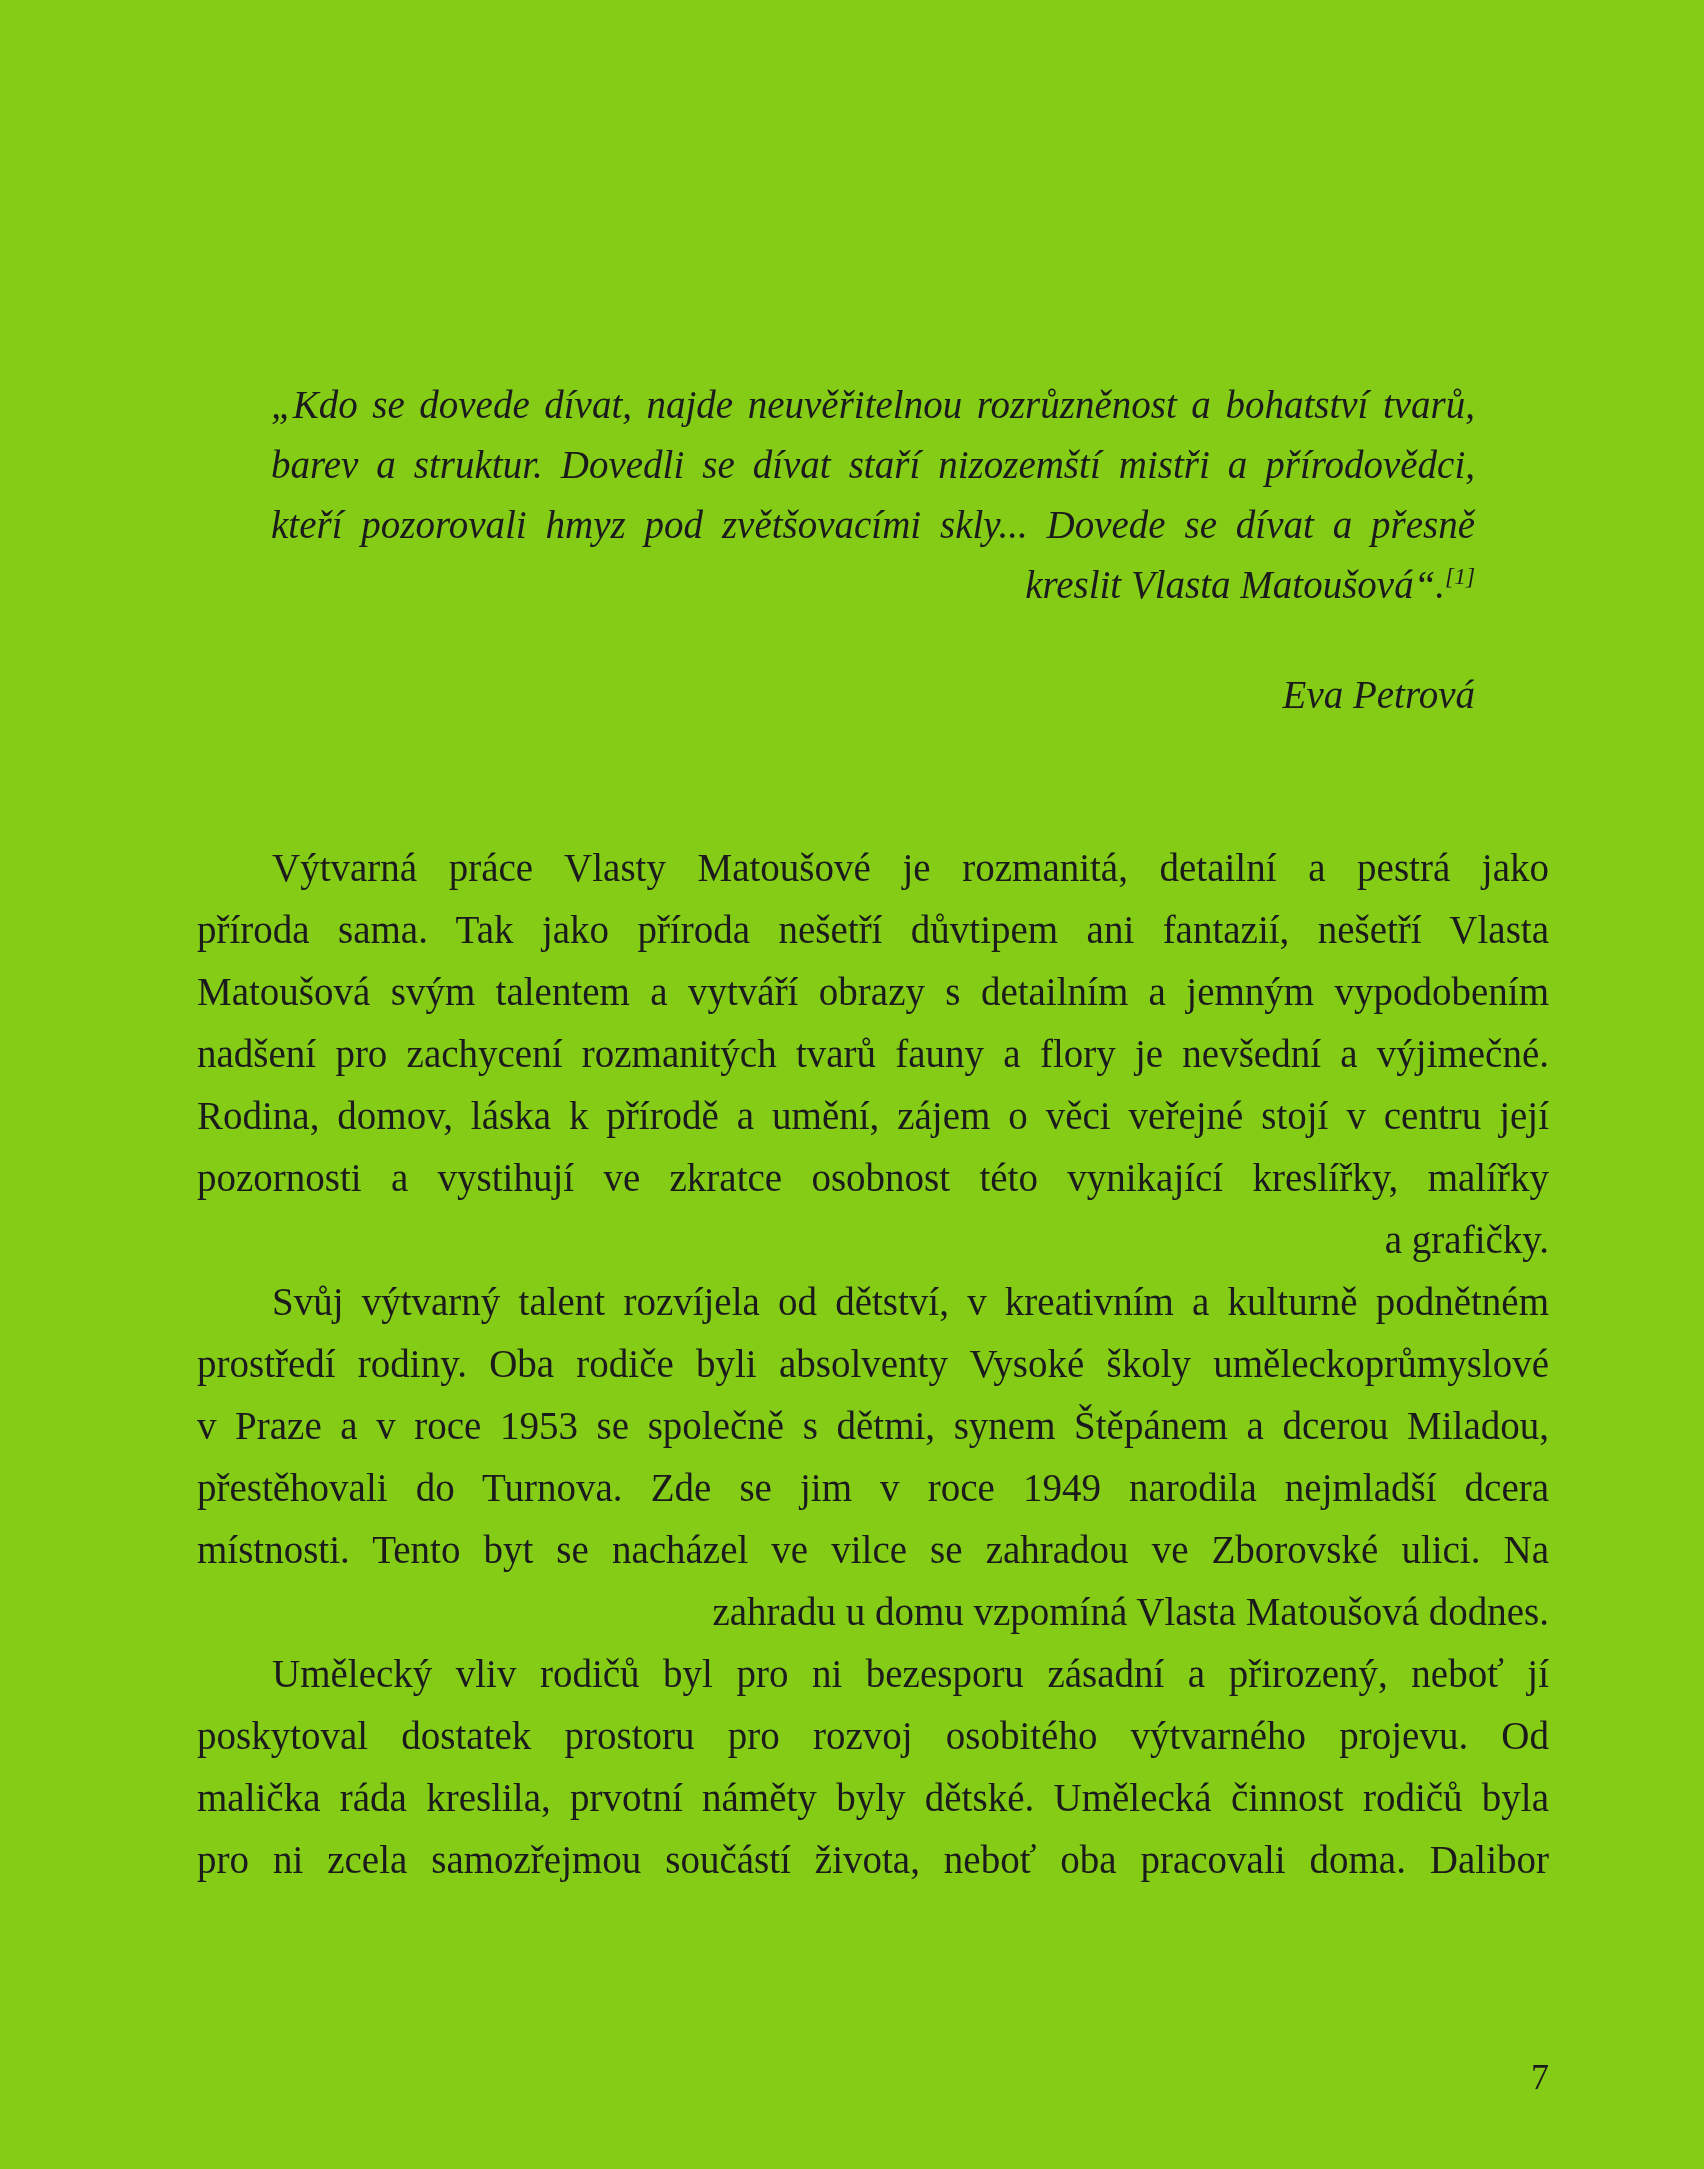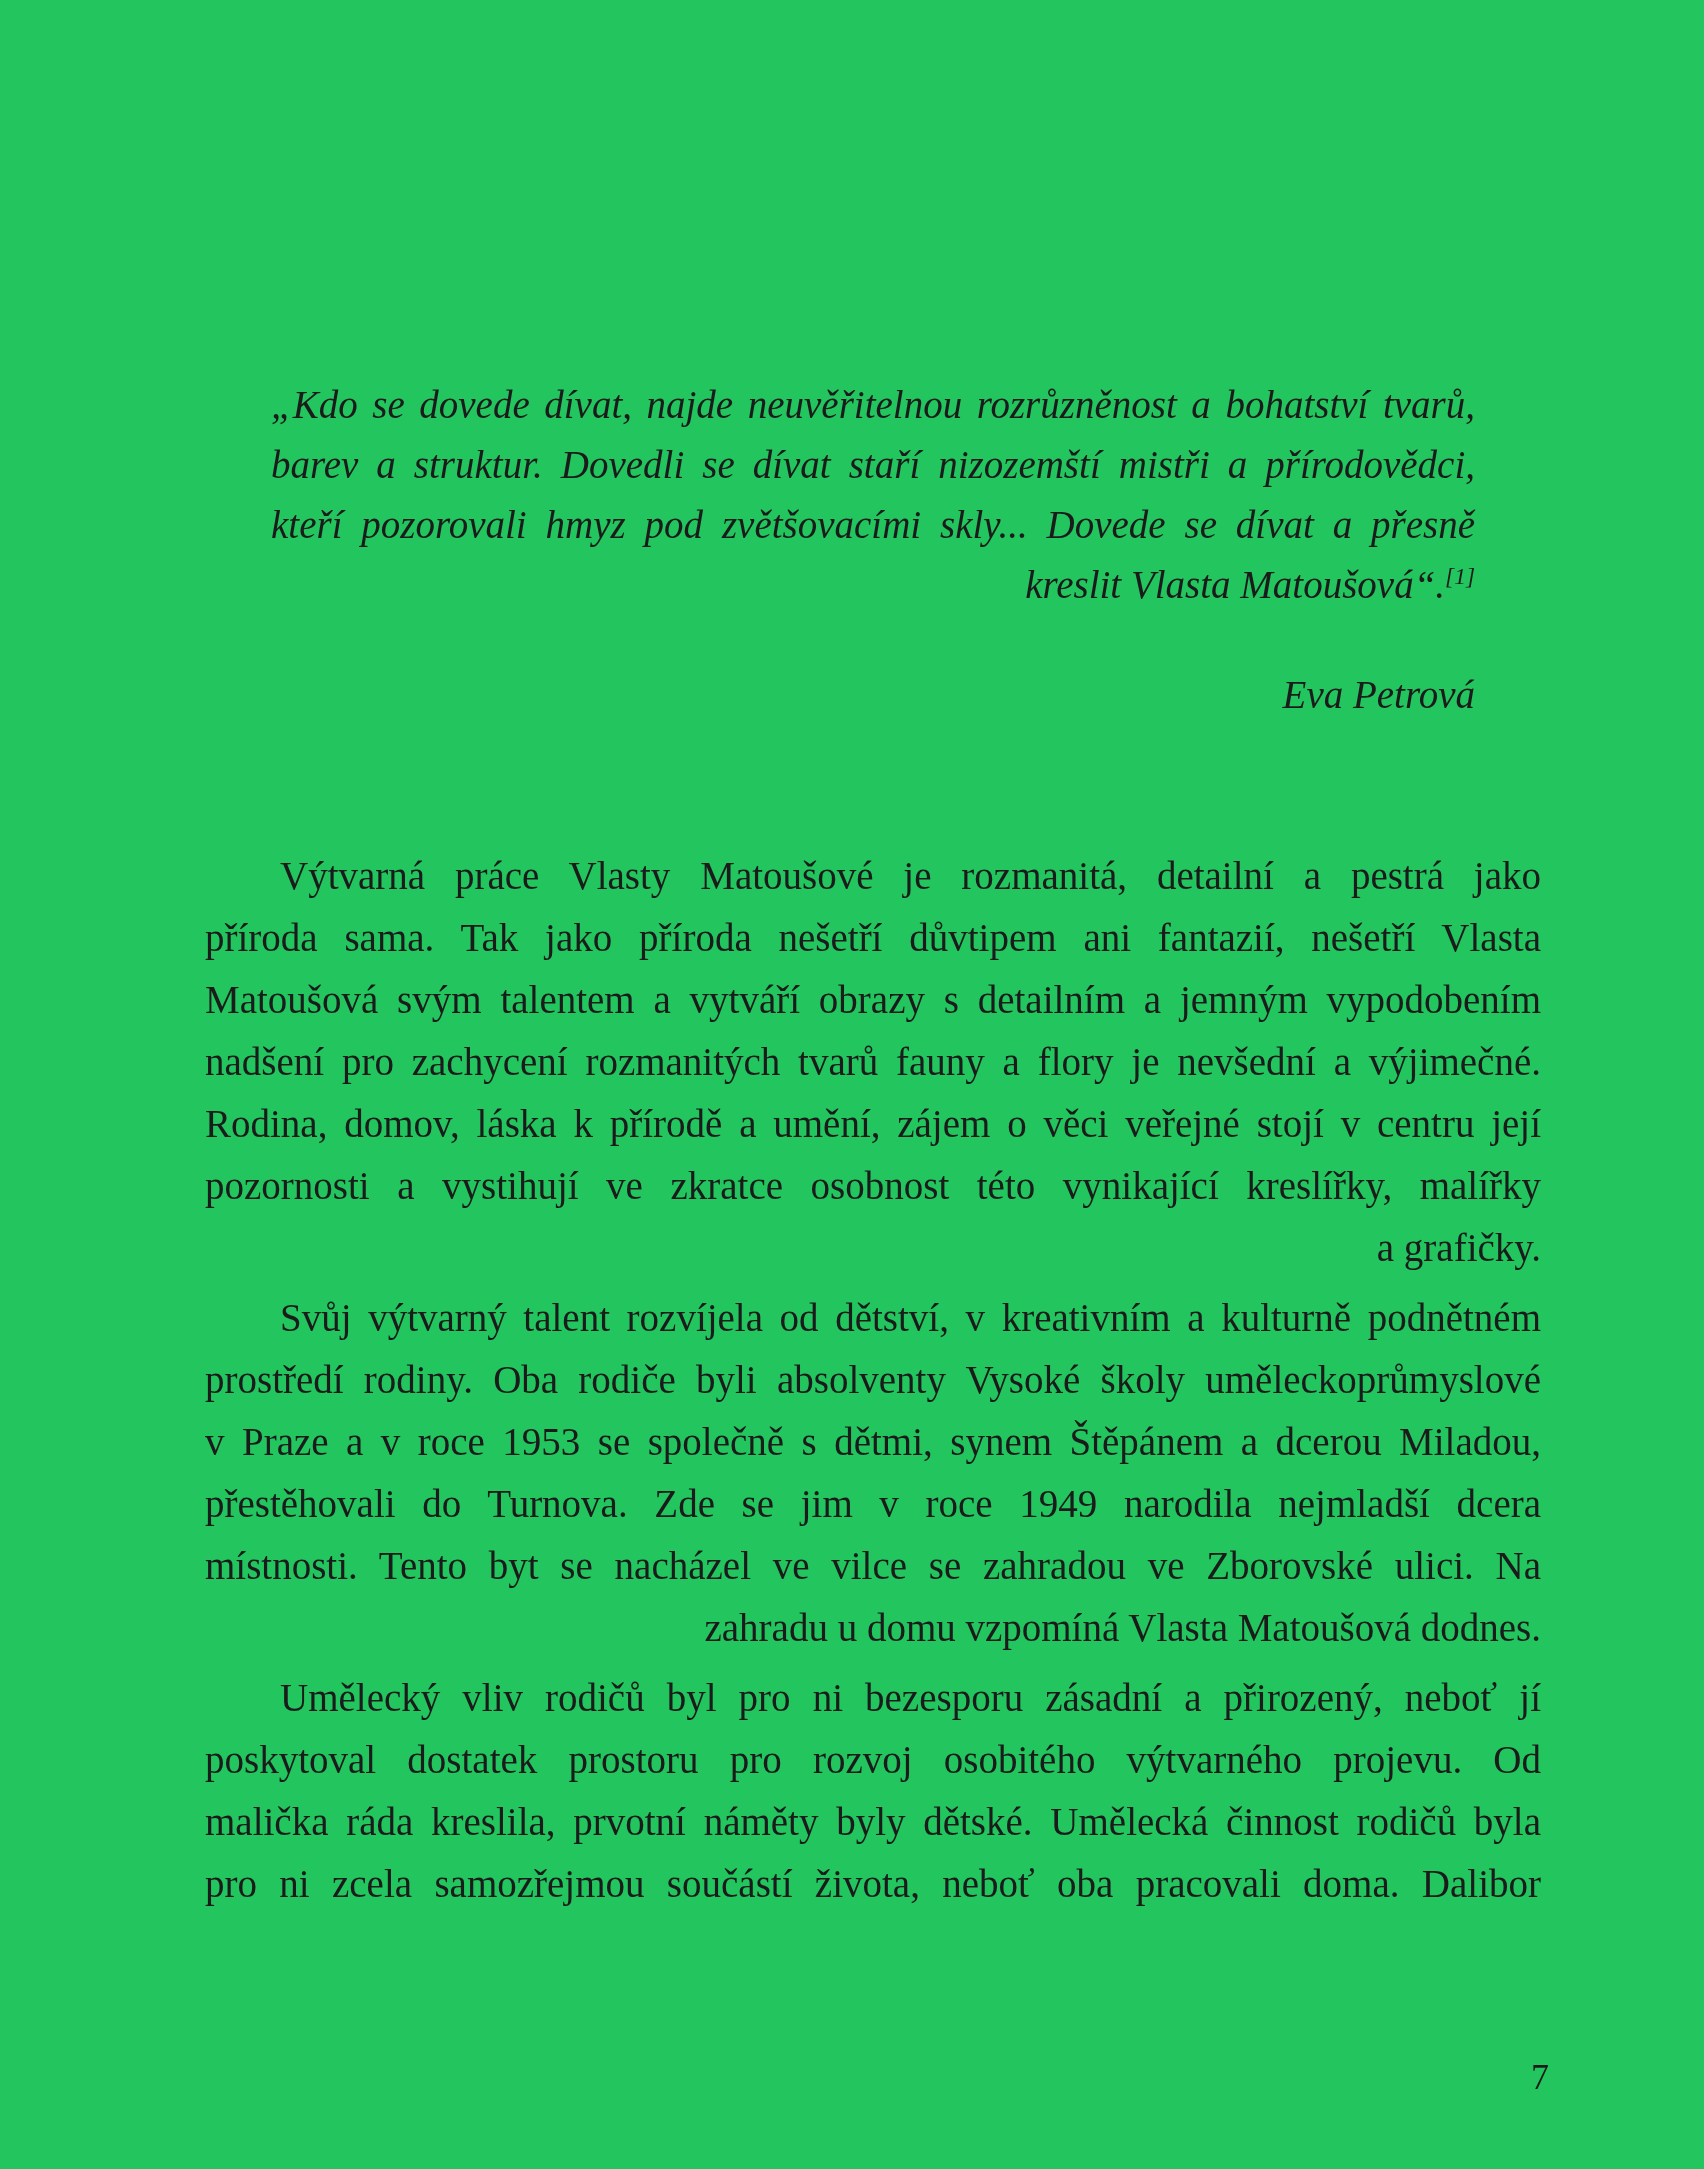--- a/index.html
+++ b/index.html
@@ -1,21 +1,21 @@
 <!DOCTYPE html>
 <html lang="cs" style="font-size:13.6px"><head>
 <meta charset="utf-8">
 <style>
   html, body { margin: 0; padding: 0; background: #e8e8e8; }
   .page {
     position: relative;
     width: 1704px;
     height: 2170px;
     margin: 0 auto;
-    background: #22c55e;
+    background: #84cc16;
     color: #1b1b1b;
     font-family: "Liberation Serif", serif;
     overflow: hidden;
   }
   .quote {
     position: absolute;
     left: 271px;
     top: 375px;
     width: 1204px;
     font-style: italic;
@@ -34,21 +34,21 @@
     margin-top: 44px;
   }
   .bodytext {
     position: absolute;
     left: 197px;
     top: 837px;
     width: 1352px;
     font-size: 39px;
     line-height: 62px;
   }
-  .para { margin: 8px; }
+  .para { margin: 0; }
   .jline {
     text-align: justify;
     text-align-last: justify;
     text-justify: inter-word;
     white-space: nowrap;
   }
   .lline {
     text-align: right;
     white-space: nowrap;
   }

